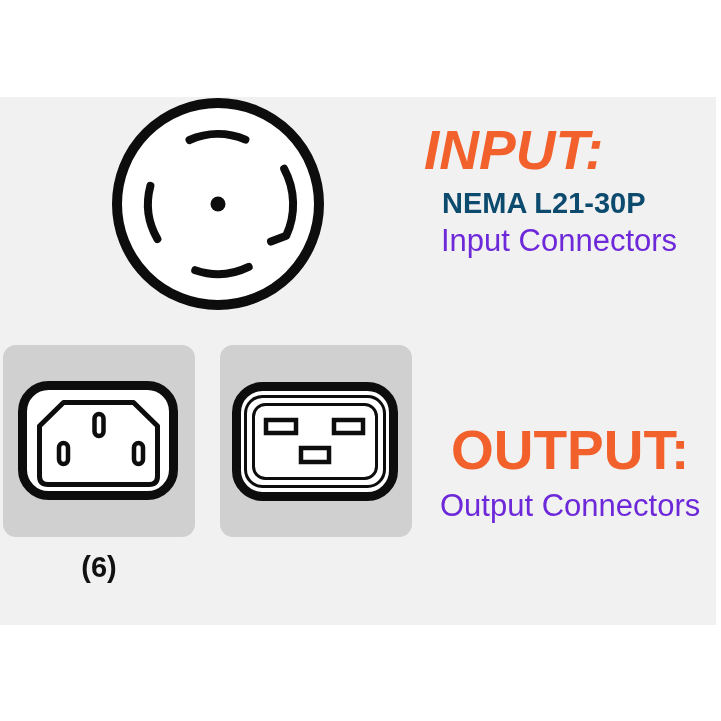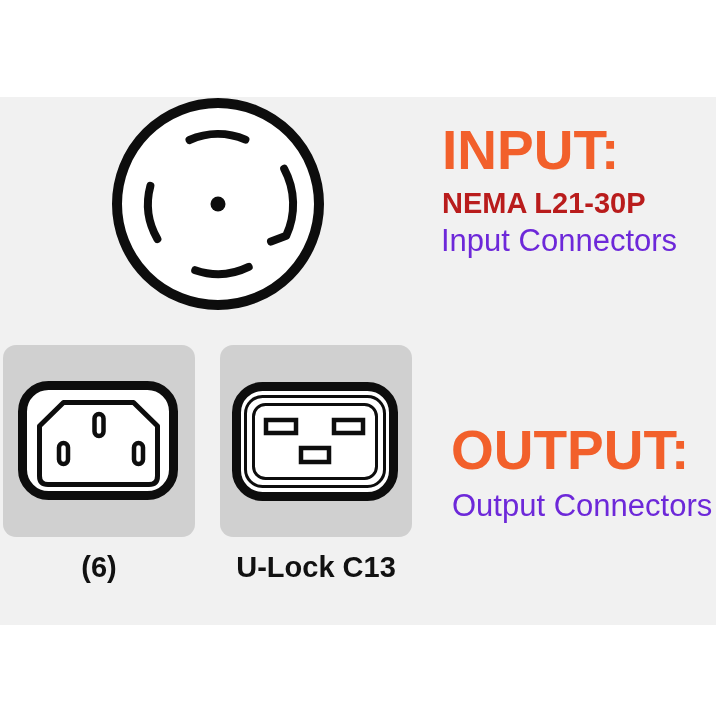--- a/index.html
+++ b/index.html
@@ -12,21 +12,21 @@
     position:absolute;left:0;top:97px;width:716px;height:528px;
     background:#f1f1f1;
   }
   .abs{position:absolute;}
   
   .big-title{
     font-size:55px;font-weight:700;line-height:1;
     color:#f2602b;letter-spacing:0px;white-space:nowrap;
   }
   .sub-bold{
-    font-size:29px;font-weight:700;line-height:1;color:#b91c1c;white-space:nowrap;
+    font-size:29px;font-weight:700;line-height:1;color:#0c4a6e;white-space:nowrap;
   }
   .sub-reg{
     font-size:31px;font-weight:400;line-height:1;color:#6d28d9;white-space:nowrap;
   }
   
   .tile{
     position:absolute;top:345px;width:192px;height:192px;
     background:#d0d0d0;border-radius:13px;
   }
   .tile-label{
@@ -44,21 +44,21 @@
   <circle cx="106" cy="106" r="101" fill="#ffffff" stroke="#0d0d0d" stroke-width="10"></circle>
   <circle cx="106" cy="106" r="7.5" fill="#0d0d0d"></circle>
   <g fill="none" stroke="#0d0d0d" stroke-width="8" stroke-linecap="round" stroke-linejoin="round">
     <path d="M 133.4 41.6 A 70 70 0 0 0 77.5 42.0"></path>
     <path d="M 38.4 87.9 A 70 70 0 0 0 45.4 141.0"></path>
     <path d="M 83.2 172.2 A 70 70 0 0 0 136.7 168.9"></path>
     <path d="M 159 143.5 L 174.2 137.7 A 75 75 0 0 0 172.2 70.8"></path>
   </g>
 </svg>
 
-<div class="abs big-title" style="left:442px;top:123px;">INPUT:</div>
+<div class="abs big-title" style="left:424px;top:123px;font-style:italic;">INPUT:</div>
 <div class="abs sub-bold" style="left:442px;top:189px;">NEMA L21-30P</div>
 <div class="abs sub-reg" style="left:441px;top:225px;">Input Connectors</div>
 
 <div class="tile" style="left:3px;">
   <svg width="192" height="192" viewBox="0 0 192 192">
     <rect x="19.5" y="40.5" width="151" height="110" rx="26" fill="#ffffff" stroke="#0d0d0d" stroke-width="9"></rect>
     <path d="M 36.5 81 L 60.5 57.5 L 130.5 57.5 L 154.5 81 L 154.5 131 Q 154.5 139.5 146 139.5 L 45 139.5 Q 36.5 139.5 36.5 131 Z" fill="#ffffff" stroke="#0d0d0d" stroke-width="5" stroke-linejoin="round"></path>
     <g fill="#ffffff" stroke="#0d0d0d" stroke-width="4.5">
       <rect x="91.5" y="69" width="9" height="22" rx="4.5"></rect>
       <rect x="56" y="98" width="9" height="21" rx="4.5"></rect>
@@ -77,17 +77,16 @@
       <rect x="114" y="75" width="29" height="13"></rect>
       <rect x="81" y="103" width="28" height="14"></rect>
     </g>
   </svg>
 </div>
 
 <div class="tile-label" style="left:3px;">
   <div>(6)</div>
 </div>
 <div class="tile-label" style="left:220px;">
-  <div>U-Lock C13</div>
 </div>
 
 <div class="abs big-title" style="left:451px;top:423px;">OUTPUT:</div>
-<div class="abs sub-reg" style="left:452px;top:490px;text-align:center;">Output Connectors</div>
+<div class="abs sub-reg" style="left:440px;top:490px;text-align:center;">Output Connectors</div>
 
 </body></html>

